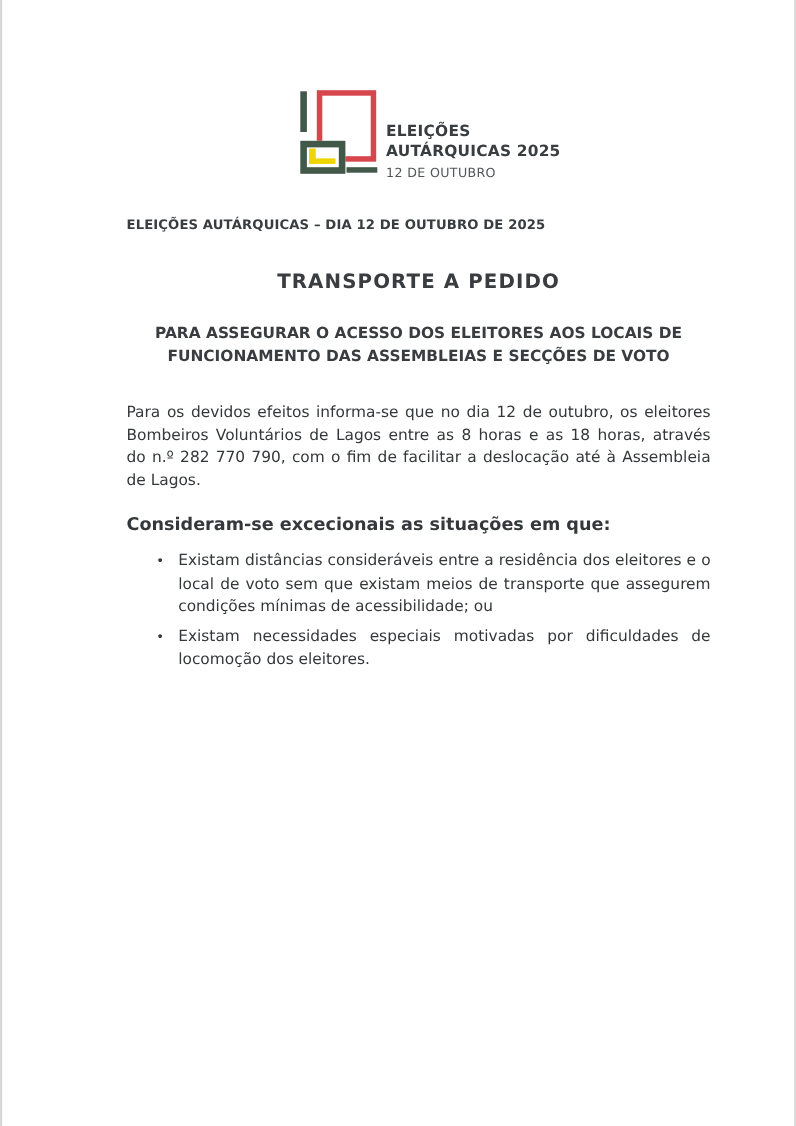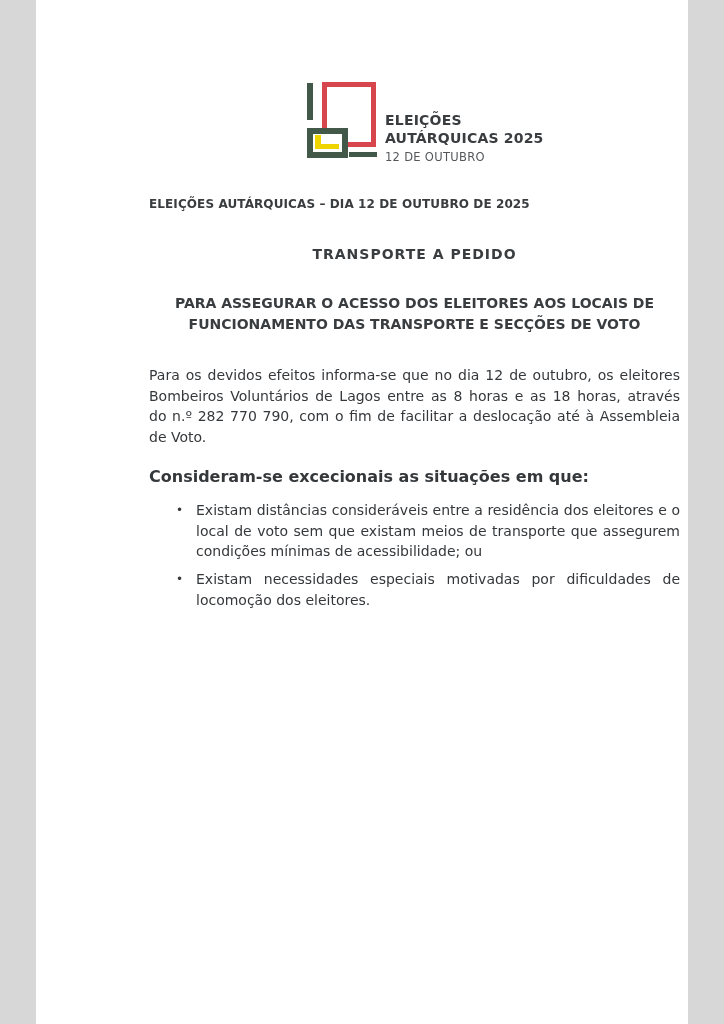--- a/index.html
+++ b/index.html
@@ -2,21 +2,21 @@
 <html style="--page-bg: #ffffff; --text: #35383b; --heading: #3a3d40; --logo-red: #d6464c; --logo-green: #42594a; --logo-yellow: #eed500;"><head>
 <meta charset="utf-8">
 <style>
   html, body {
     margin: 0;
     padding: 0;
     background: #d7d7d7;
   }
   .page {
     position: relative;
-    width: 652px;
+    width: 720px;
     height: 1024px;
     margin: 0 auto;
     background: var(--page-bg, #ffffff);
     font-family: "DejaVu Sans", sans-serif;
     color: var(--text, #35383b);
     overflow: hidden;
   }
 
   
   .logo-art {
@@ -91,21 +91,21 @@
     top: 197px;
     text-align: left;
     font-size: 12px;
     font-weight: bold;
     color: var(--heading, #3a3d40);
     letter-spacing: 0.1px;
   }
   .doc-title {
     top: 246px;
     text-align: center;
-    font-size: 14px;
+    font-size: 18px;
     font-weight: bold;
     letter-spacing: 1px;
     color: var(--heading, #3a3d40);
   }
   .doc-subtitle {
     top: 293px;
     font-size: 14px;
     font-weight: bold;
     line-height: 20.5px;
     color: var(--heading, #3a3d40);
@@ -152,28 +152,28 @@
     <div class="l2">AUTÁRQUICAS 2025</div>
     <div class="l3">12 DE OUTUBRO</div>
   </div>
 
   <div class="block header-line">ELEIÇÕES AUTÁRQUICAS – DIA 12 DE OUTUBRO DE 2025</div>
 
   <div class="block doc-title">TRANSPORTE A PEDIDO</div>
 
   <div class="block doc-subtitle lines center-lines">
       <div>PARA ASSEGURAR O ACESSO DOS ELEITORES AOS LOCAIS DE</div>
-      <div>FUNCIONAMENTO DAS TRANSPORTE E SECÇÕES DE VOTO</div>
+      <div>FUNCIONAMENTO DAS ASSEMBLEIAS E SECÇÕES DE VOTO</div>
     </div>
 
   <div class="block paragraph lines">
       <div>Para os devidos efeitos informa-se que no dia 12 de outubro, os eleitores</div>
       <div>Bombeiros Voluntários de Lagos entre as 8 horas e as 18 horas, através</div>
       <div>do n.º 282 770 790, com o fim de facilitar a deslocação até à Assembleia</div>
-      <div>de Voto.</div>
+      <div>de Lagos.</div>
     </div>
 
   <div class="block intro">Consideram-se excecionais as situações em que:</div>
 
   <div class="block bullet bullet-1">
     <span class="dot">•</span>
     <div class="lines">
         <div>Existam distâncias consideráveis entre a residência dos eleitores e o</div>
         <div>local de voto sem que existam meios de transporte que assegurem</div>
         <div>condições mínimas de acessibilidade; ou</div>

